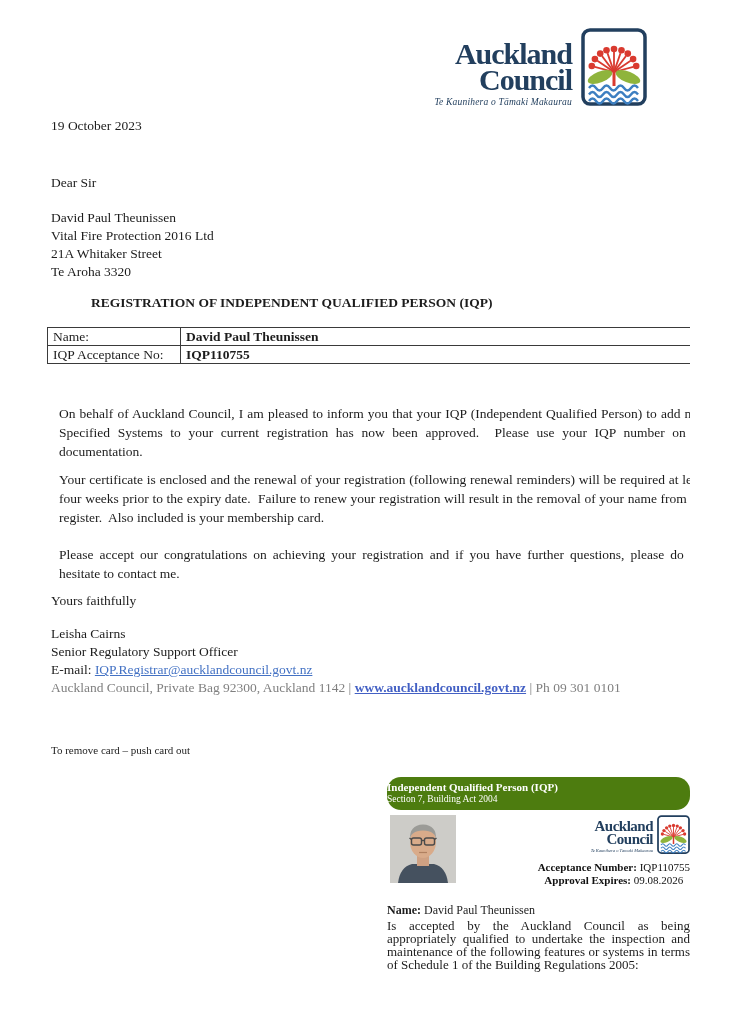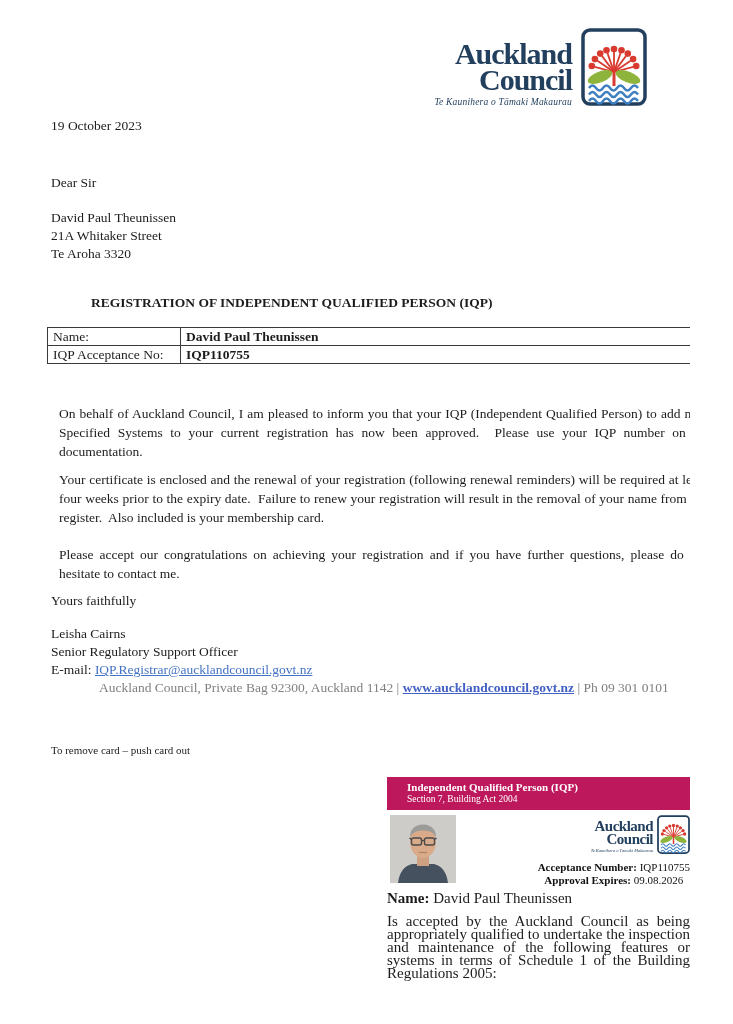--- a/index.html
+++ b/index.html
@@ -21,39 +21,39 @@
   .subject{top:293px;font-weight:bold;margin-left:40px;}
   .info-table{top:327px;left:47px;width:652px;border-collapse:collapse;font-size:13.5px;}
   .info-table td{border:1px solid #3a3a3a;height:17px;padding:0 5px;line-height:16px;}
   .info-table td.lbl{width:122px;}
   .info-table td.val{font-weight:bold;}
   .para{width:648px;text-align:justify;margin:8px;}
   .p1{top:396px;} .p2{top:462px;} .p3{top:537px;}
   .closing{top:591px;} .signer{top:624px;} .signer-title{top:642px;}
   .email-line{top:660px;}
   .email-link{color:#4472c4;text-decoration:underline;}
-  .footer-line{top:678px;color:#808080;margin-left:48px;}
+  .footer-line{top:678px;color:#808080;}
   .web-link{color:#4360c4;font-weight:bold;text-decoration:underline;}
   .card-note{top:741px;font-size:11px;color:#1c1c1c;}
   
   .card{top:777px;left:387px;width:303px;}
-  .card-header{background:#be185d;color:#fff;padding:3px 20px 5px;}
+  .card-header{background:#4d7c0f;color:#fff;padding:3px 0 5px;border-radius:14px;}
   .card-title{font-size:11px;font-weight:bold;line-height:14px;}
   .card-subtitle{font-size:9.5px;line-height:11px;}
   .card-row{display:flex;justify-content:space-between;align-items:flex-start;padding-top:5px;}
   .photo{margin-left:3px;display:block;}
   .card-right{text-align:right;}
   .card-logo{display:flex;justify-content:flex-end;align-items:flex-start;gap:4px;margin-bottom:7px;}
   .mini-text{text-align:right;margin-top:5px;}
   .mini-l1,.mini-l2{font-weight:bold;font-size:15px;line-height:13px;letter-spacing:-.5px;color:#223f5e;}
   .mini-tag{font-size:4.5px;font-style:italic;color:#223f5e;margin-top:2px;}
   .acc-line{font-size:11px;line-height:13px;color:#111;text-align:center;}
   .b{font-weight:bold;}
-  .card-name{font-size:15px;line-height:13px;margin-top:5px;}
-  .card-body-text{font-size:15px;line-height:13px;text-align:justify;margin:10px 0 0;}
+  .card-name{font-size:12px;line-height:13px;margin-top:17px;}
+  .card-body-text{font-size:13px;line-height:13px;text-align:justify;margin:2px 0 0;}
   .card-systems{font-size:10.5px;line-height:13px;margin:11px 0 0;}
 </style>
 </head>
 <body>
 
 <div class="page">
 
   <div class="abs logo">
     <div class="logo-text">
       <div class="logo-l1">Auckland</div>
@@ -93,20 +93,21 @@
         <path d="M8 73 q3.5 -5 7 0 t7 0 t7 0 t7 0 t7 0 t7 0 t7 0"></path>
       </g>
     </svg>
   </div>
 
   <div class="abs ltr date">19 October 2023</div>
   <div class="abs ltr salutation">Dear Sir</div>
 
   <div class="abs ltr address">
     <div>David Paul Theunissen</div>
+    <div>Vital Fire Protection 2016 Ltd</div>
     <div>21A Whitaker Street</div>
     <div>Te Aroha 3320</div>
   </div>
 
   <div class="abs ltr subject">REGISTRATION OF INDEPENDENT QUALIFIED PERSON (IQP)</div>
 
   <table class="abs info-table">
     <tbody>
         <tr>
       <td class="lbl">Name:</td>

